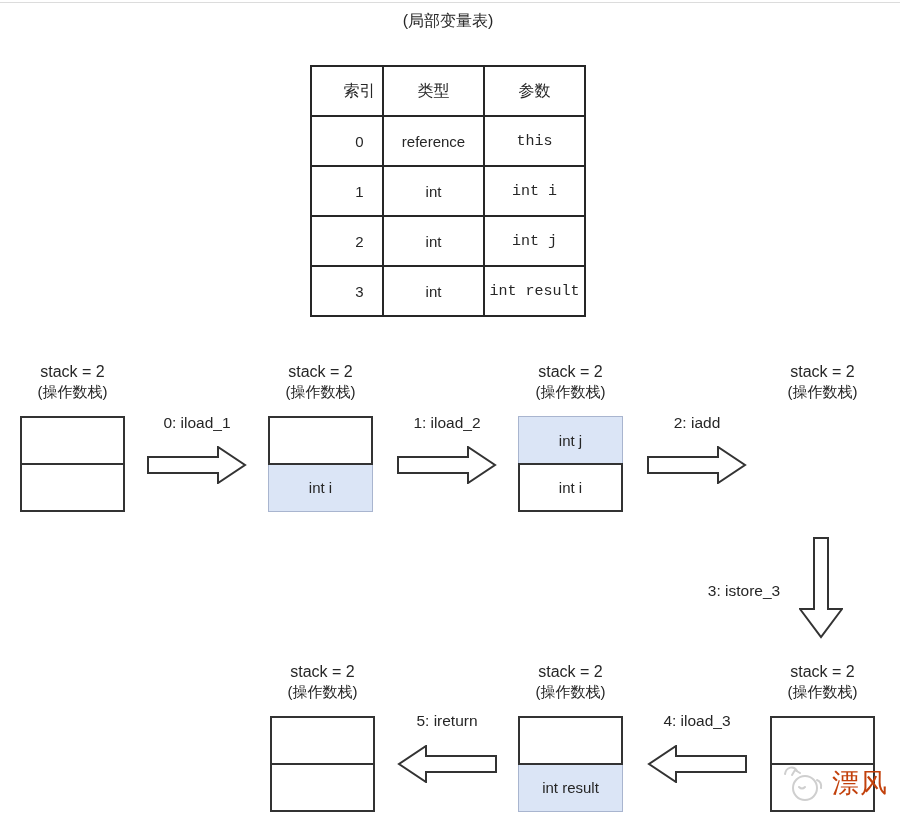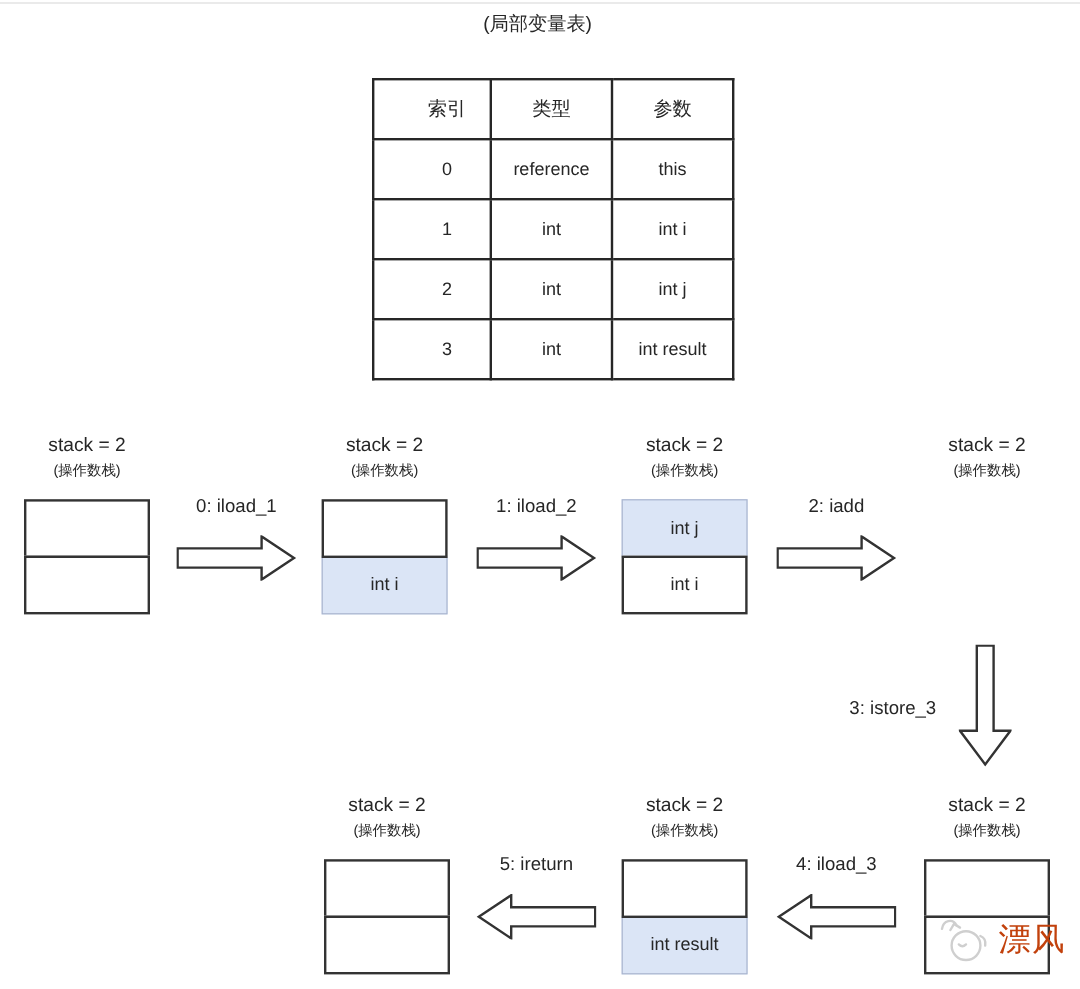--- a/index.html
+++ b/index.html
@@ -13,29 +13,29 @@
   .top-line { position:absolute; left:0; top:2px; width:900px; height:1px; background:#dcdcdc; }
 
   
   .lvt-title { position:absolute; left:310px; top:10px; width:276px; text-align:center;
                font-size:16px; line-height:22px; }
   .lvt-table { position:absolute; left:310px; top:65px; border-collapse:collapse; table-layout:fixed; }
   .lvt-table td {
     border:2px solid #262626; text-align:center; vertical-align:middle;
     height:50px; font-size:15px; color:#262626;
   }
-  .lvt-table .c0 { width:98px;padding-left:25px; }
+  .lvt-table .c0 { width:72px;padding-left:25px; }
   .lvt-table .c1 { width:101px;margin-top:32px; }
-  .lvt-table .c2 { width:101px; }
+  .lvt-table .c2 { width:101px;font-family:Liberation Mono, monospace; }
   .lvt-table .hdr td { font-size:16px; }
 
   
   .stack { position:absolute; width:105px; text-align:center; }
   .stack-cap  { font-size:16px; line-height:20px; }
-  .stack-sub  { font-size:12px; line-height:20px; }
+  .stack-sub  { font-size:15px; line-height:20px; }
   .stack-box  { margin-top:14px; }
   .cell {
     position:relative; width:105px; height:49px;
     display:flex; align-items:center; justify-content:center;
     font-size:15px; background:#ffffff; border:2px solid #333333;
   }
   .cell + .cell { margin-top:-2px; }
   .cell.plain { z-index:2; }
   .cell.hl { z-index:1; background:#dbe5f6; border:1.5px solid #a9b5cf; }
 

